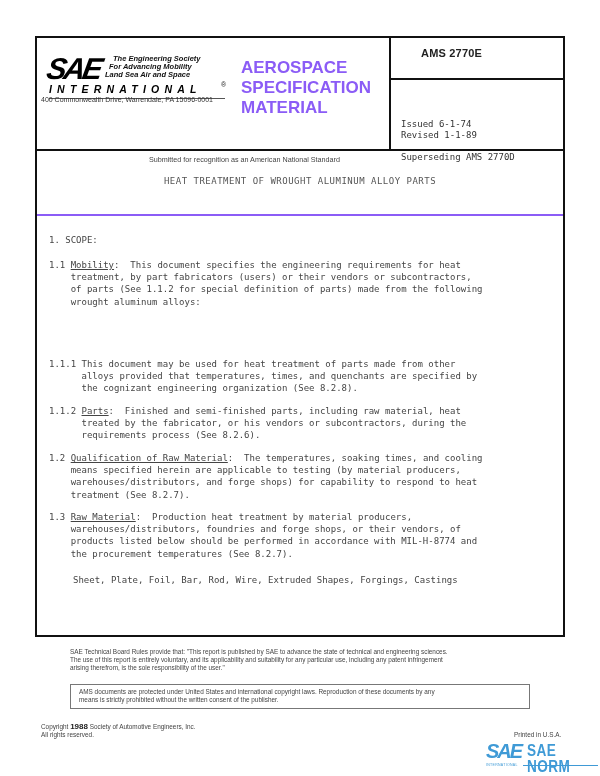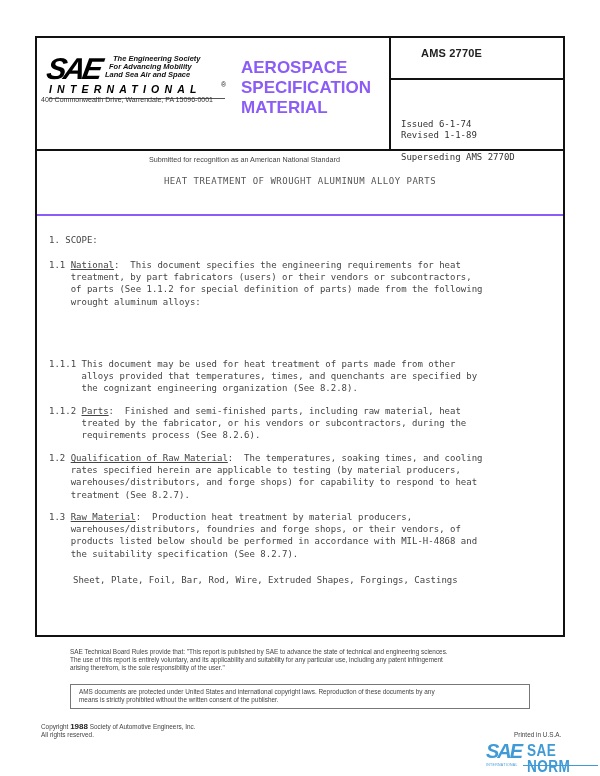--- a/index.html
+++ b/index.html
@@ -84,43 +84,43 @@
     </div>
   </div>
 
   <div class="titlebox">
     <div class="doc-title">HEAT TREATMENT OF WROUGHT ALUMINUM ALLOY PARTS</div>
   </div>
 
   <div class="body">
     <div class="blk" style="top:20px;">1. SCOPE:</div>
 
-    <div class="blk" style="top:45px;"><span>1.1 </span><span class="u">National</span><span>:  This document specifies the engineering requirements for heat</span>
+    <div class="blk" style="top:45px;"><span>1.1 </span><span class="u">Mobility</span><span>:  This document specifies the engineering requirements for heat</span>
 <span>    treatment, by part fabricators (users) or their vendors or subcontractors,</span>
 <span>    of parts (See 1.1.2 for special definition of parts) made from the following</span>
 <span>    wrought aluminum alloys:</span></div>
 
 
     <div class="blk" style="top:144px;"><span>1.1.1 This document may be used for heat treatment of parts made from other</span>
 <span>      alloys provided that temperatures, times, and quenchants are specified by</span>
 <span>      the cognizant engineering organization (See 8.2.8).</span></div>
 
     <div class="blk" style="top:191px;"><span>1.1.2 </span><span class="u">Parts</span><span>:  Finished and semi-finished parts, including raw material, heat</span>
 <span>      treated by the fabricator, or his vendors or subcontractors, during the</span>
 <span>      requirements process (See 8.2.6).</span></div>
 
     <div class="blk" style="top:238px;"><span>1.2 </span><span class="u">Qualification of Raw Material</span><span>:  The temperatures, soaking times, and cooling</span>
-<span>    rates specified herein are applicable to testing (by material producers,</span>
+<span>    means specified herein are applicable to testing (by material producers,</span>
 <span>    warehouses/distributors, and forge shops) for capability to respond to heat</span>
 <span>    treatment (See 8.2.7).</span></div>
 
     <div class="blk" style="top:297px;"><span>1.3 </span><span class="u">Raw Material</span><span>:  Production heat treatment by material producers,</span>
 <span>    warehouses/distributors, foundries and forge shops, or their vendors, of</span>
-<span>    products listed below should be performed in accordance with MIL-H-4868 and</span>
-<span>    the suitability specification (See 8.2.7).</span></div>
+<span>    products listed below should be performed in accordance with MIL-H-8774 and</span>
+<span>    the procurement temperatures (See 8.2.7).</span></div>
 
     <div class="blk" style="top:360px; left:36px;">Sheet, Plate, Foil, Bar, Rod, Wire, Extruded Shapes, Forgings, Castings</div>
   </div>
 </div>
 
 <div class="legal">
   <div>SAE Technical Board Rules provide that: "This report is published by SAE to advance the state of technical and engineering sciences.</div>
   <div>The use of this report is entirely voluntary, and its applicability and suitability for any particular use, including any patent infringement</div>
   <div>arising therefrom, is the sole responsibility of the user."</div>
 </div>

